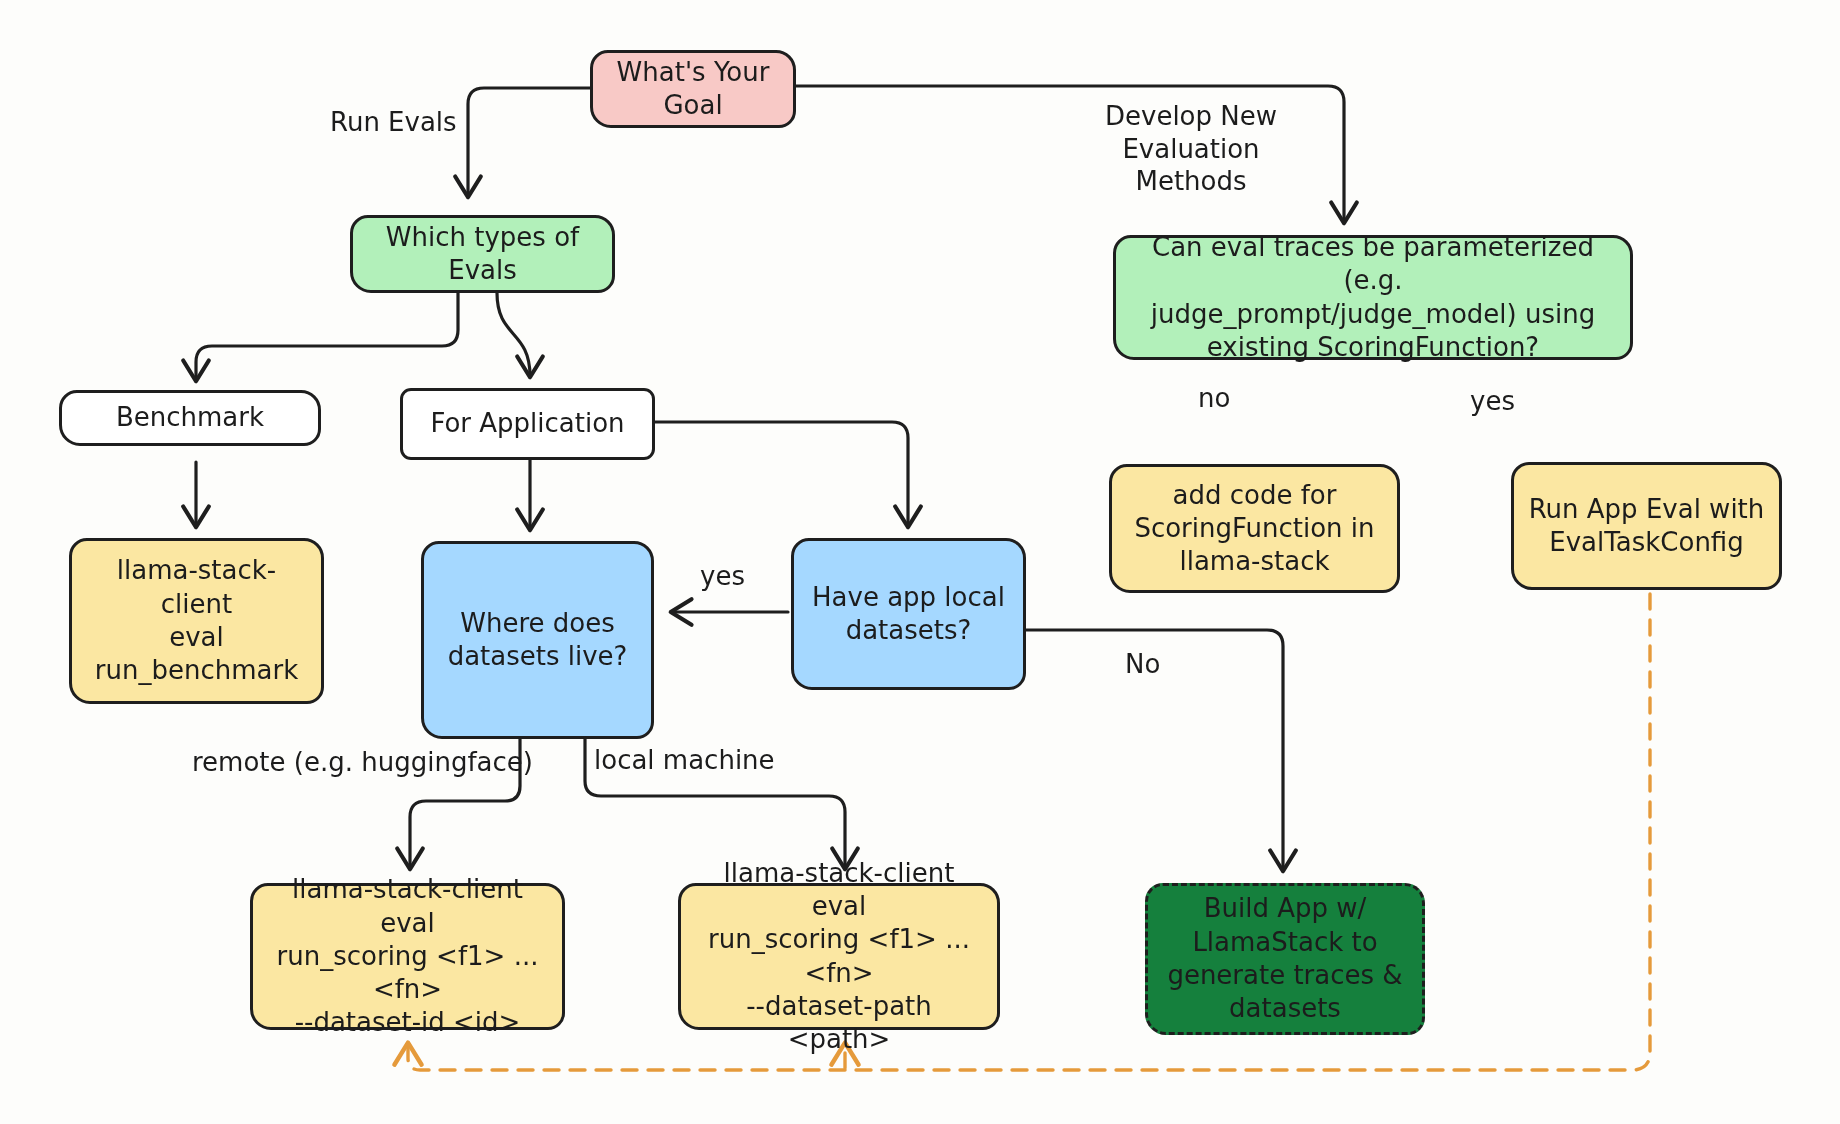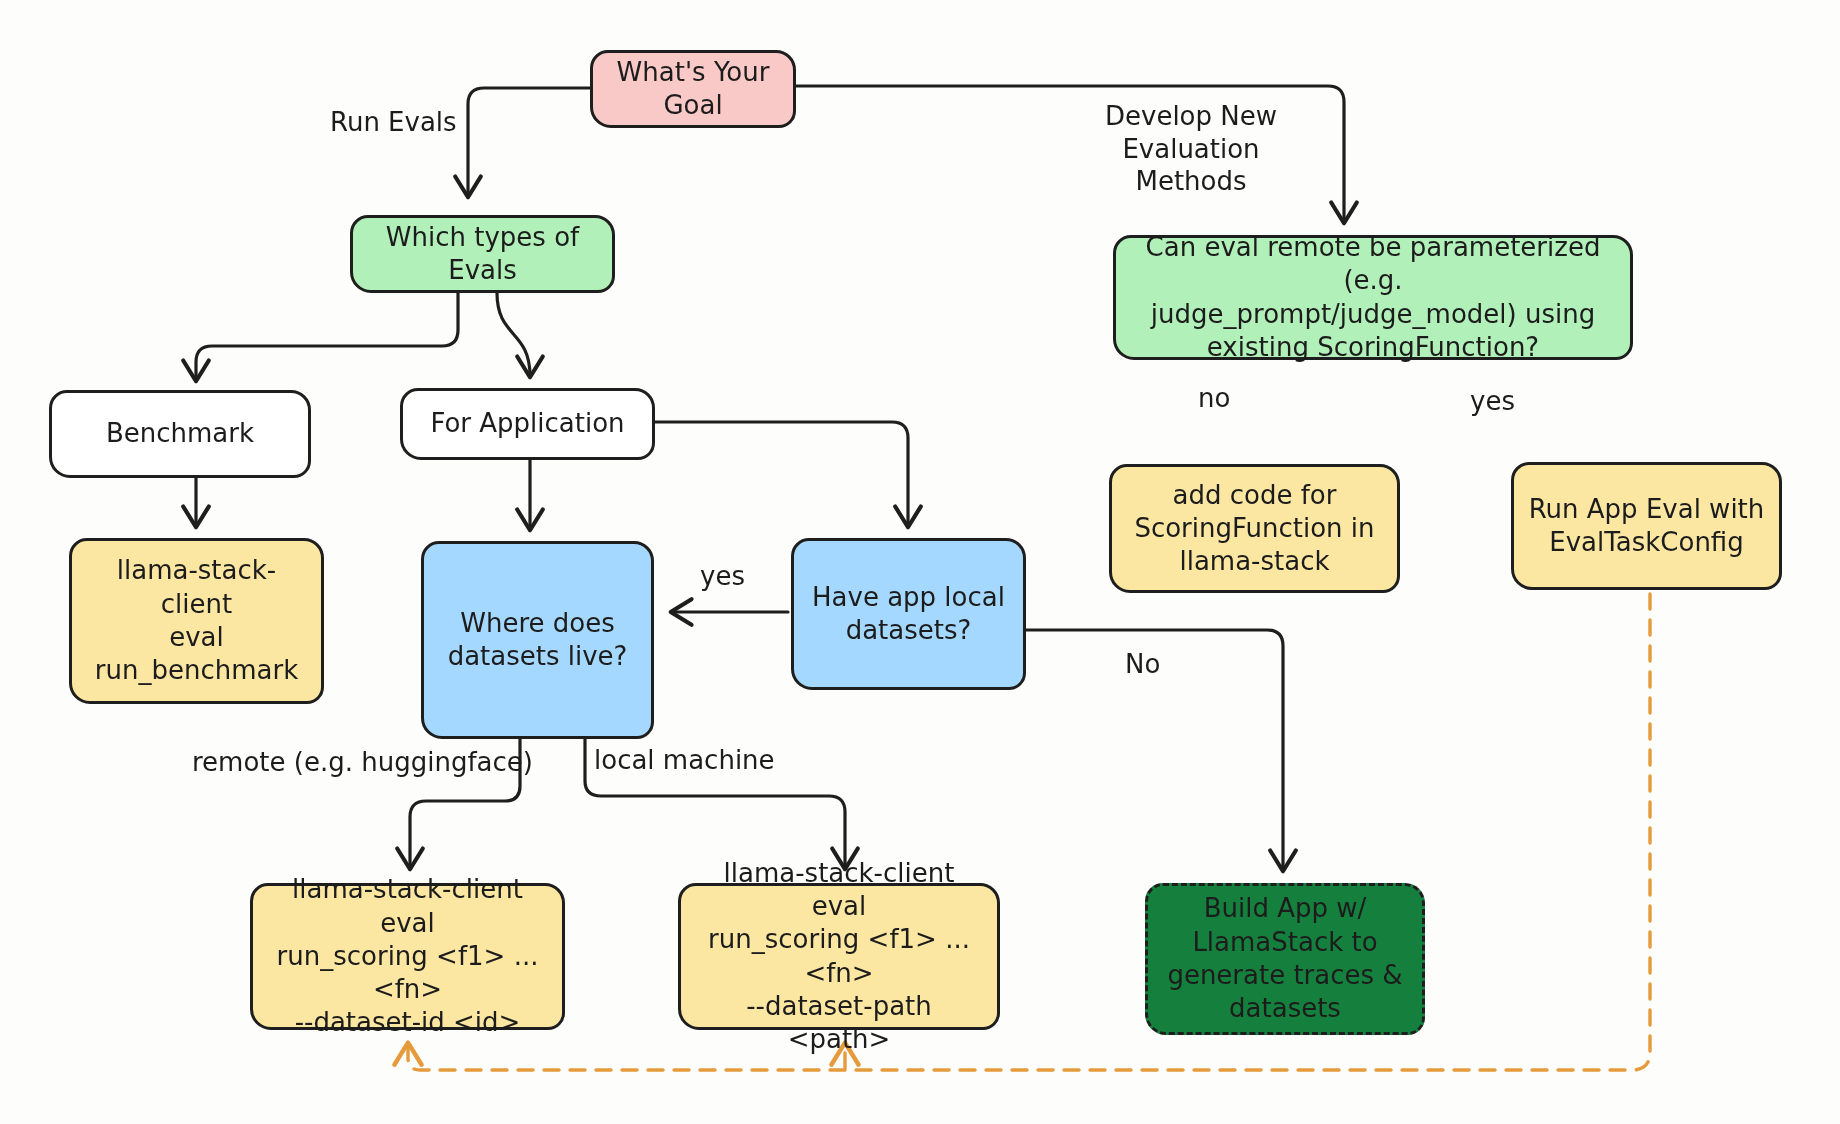--- a/index.html
+++ b/index.html
@@ -42,22 +42,22 @@
     position: absolute;
     font-size: 26px;
     line-height: 1.25;
     white-space: pre-line;
   }
   .center { text-align: center; }
 
   
   #n-goal          { left: 590px;  top: 50px;  width: 206px; height: 78px;  }
   #n-which-types   { left: 350px;  top: 215px; width: 265px; height: 78px;  }
-  #n-benchmark     { left: 49px;   top: 390px; width: 262px; height: 88px;  }
-  #n-for-app       { left: 400px;  top: 388px; width: 255px; height: 72px;  }
+  #n-benchmark     { left: 59px;   top: 390px; width: 262px; height: 56px;  }
+  #n-for-app       { left: 400px;  top: 388px; width: 255px; height: 72px; border-radius: 11px;  }
   #n-run-benchmark { left: 69px;   top: 538px; width: 255px; height: 166px; }
   #n-where         { left: 421px;  top: 541px; width: 233px; height: 198px; }
   #n-have          { left: 791px;  top: 538px; width: 235px; height: 152px; }
   #n-can-param     { left: 1113px; top: 235px; width: 520px; height: 125px; }
   #n-add-code      { left: 1109px; top: 464px; width: 291px; height: 129px; }
   #n-run-app-eval  { left: 1511px; top: 462px; width: 271px; height: 128px; }
   #n-scoring-id    { left: 250px;  top: 883px; width: 315px; height: 147px; }
   #n-scoring-path  { left: 678px;  top: 883px; width: 322px; height: 147px; }
   #n-build-app     { left: 1145px; top: 883px; width: 280px; height: 152px; }
 
@@ -111,21 +111,21 @@
   <div class="node" id="n-which-types" style="background: rgb(178, 240, 186);">Which types of
 Evals</div>
   <div class="node" id="n-benchmark" style="background: rgb(255, 255, 255);">Benchmark</div>
   <div class="node" id="n-for-app" style="background: rgb(255, 255, 255);">For Application</div>
   <div class="node" id="n-run-benchmark" style="background: rgb(251, 231, 162);">llama-stack-client
 eval run_benchmark</div>
   <div class="node" id="n-where" style="background: rgb(165, 216, 255);">Where does
 datasets live?</div>
   <div class="node" id="n-have" style="background: rgb(165, 216, 255);">Have app local
 datasets?</div>
-  <div class="node" id="n-can-param" style="background: rgb(178, 240, 186);">Can eval remote be parameterized (e.g.
+  <div class="node" id="n-can-param" style="background: rgb(178, 240, 186);">Can eval traces be parameterized (e.g.
 judge_prompt/judge_model) using
 existing ScoringFunction?</div>
   <div class="node" id="n-add-code" style="background: rgb(251, 231, 162);">add code for
 ScoringFunction in
 llama-stack</div>
   <div class="node" id="n-run-app-eval" style="background: rgb(251, 231, 162);">Run App Eval with
 EvalTaskConfig</div>
   <div class="node" id="n-scoring-id" style="background: rgb(251, 231, 162);">llama-stack-client eval
 run_scoring &lt;f1&gt; ... &lt;fn&gt;
 --dataset-id &lt;id&gt;</div>

